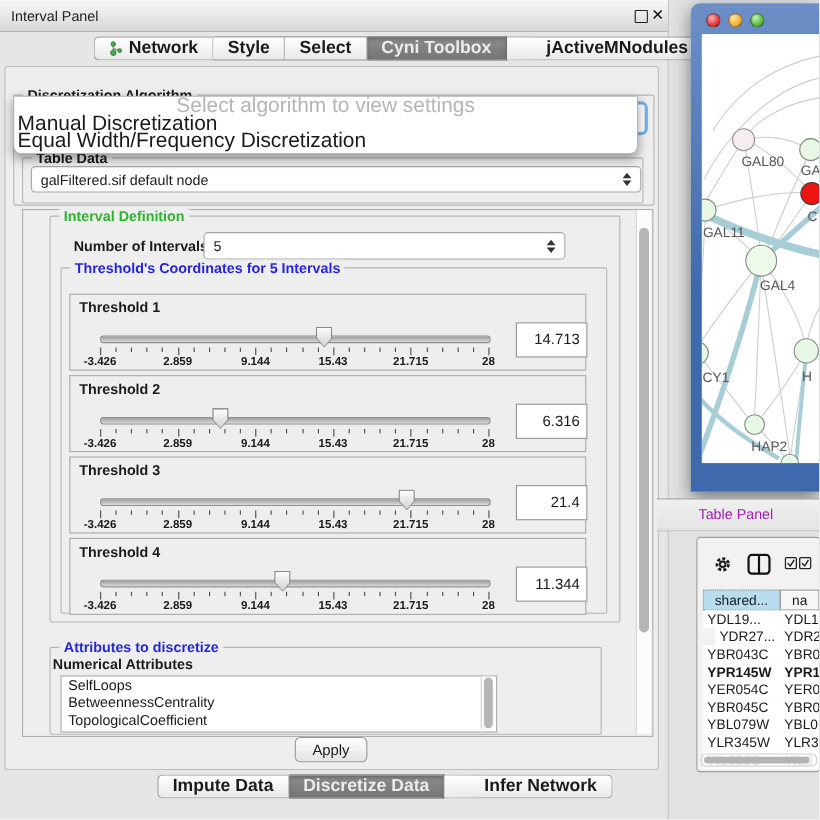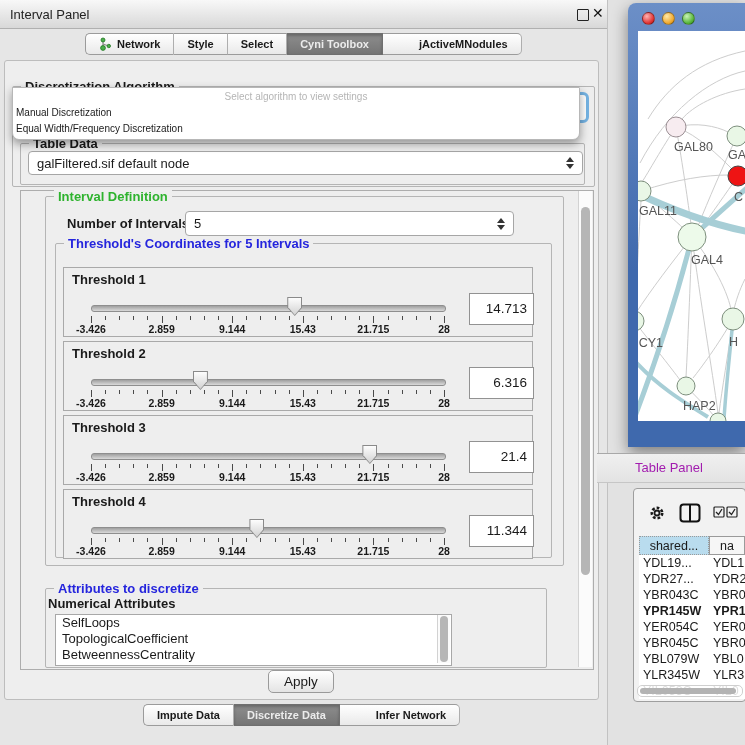--- a/index.html
+++ b/index.html
@@ -10,21 +10,21 @@
   
   #control-panel{left:0;top:0;width:607px;height:745px;background:#e6e6e6;border-right:1px solid #c2c2c2;}
   .cp-titlebar{left:0;top:0;width:607px;height:28px;background:linear-gradient(#f8f8f8,#d8d8d8);
                border-bottom:1px solid #b0b0b0;}
   .cp-title{left:10px;top:7px;font-size:13px;color:#222;}
   .float-icon{left:577px;top:9px;width:10px;height:10px;border:1.5px solid #222;border-radius:1px;}
   .close-icon{left:592px;top:5px;font-size:14px;font-weight:900;color:#111;}
 
   
   .segbar{display:flex;height:22px;}
-  .seg{display:flex;align-items:center;gap:5px;padding:0 13px;font-size:11px;font-weight:600;
+  .seg{display:flex;align-items:center;gap:5px;padding:0 13px;font-size:16px;font-weight:600;
        background:linear-gradient(#ffffff,#e9e9e9);border-top:1px solid #9b9b9b;border-bottom:1px solid #9b9b9b;
        border-right:1px solid #aeaeae;color:#1a1a1a;line-height:22px;white-space:nowrap;}
   .seg:first-child{border-left:1px solid #9b9b9b;border-radius:5px 0 0 5px;}
   .seg:last-child{border-radius:0 5px 5px 0;padding-left:36px;}
   .seg.sel{background:linear-gradient(#8d8d8d,#757575);color:#ececec;border-color:#6f6f6f;
            box-shadow:inset 0 2px 3px rgba(0,0,0,.25);}
 
   #main-panel{left:4px;top:60px;width:593px;height:638px;background:#eeeeee;border:1px solid #bdbdbd;border-radius:3px;}
 
   .group{border:1px solid #b5b5b5;border-radius:2px;}
@@ -36,21 +36,21 @@
          padding-left:8px;display:flex;align-items:center;position:absolute;}
   .spinner{position:absolute;right:8px;top:50%;transform:translateY(-50%);display:flex;flex-direction:column;gap:2px;}
   .spin-up{width:0;height:0;border-left:4px solid transparent;border-right:4px solid transparent;border-bottom:5px solid #333;}
   .spin-dn{width:0;height:0;border-left:4px solid transparent;border-right:4px solid transparent;border-top:5px solid #333;}
 
   
   #combo-alg{left:20px;top:92px;width:563px;height:25px;border:3px solid #74b2e2;border-radius:6px;background:#fff;}
 
   
   #algo-popup{left:12px;top:87px;width:566px;height:51px;background:#ffffff;border:1px solid #b7b7b7;
-              border-radius:1px 1px 7px 7px;box-shadow:0 4px 10px rgba(0,0,0,.38);z-index:30;font-size:10px;}
+              border-radius:1px 1px 7px 7px;box-shadow:0 4px 10px rgba(0,0,0,.38);z-index:30;font-size:19px;}
   #algo-popup .prompt{height:17px;line-height:17px;text-align:center;color:#b5b5b5;}
   #algo-popup .opt{height:16px;line-height:16px;padding-left:3px;}
   #algo-popup .opt.b{font-weight:400;}
 
   
   #scrollpane{left:20px;top:190px;width:572px;height:478px;border:1px solid #adadad;background:#eeeeee;}
   .vtrack{background:#fbfbfb;border-left:1px solid #d2d2d2;}
   .thumb{background:#b6b6b6;border-radius:5px;}
 
   
@@ -342,22 +342,22 @@
           <div class="tp-value">11.344</div>
         </div>
       </div>
 
     <div class="abs group" style="left:45px;top:588px;width:500px;height:78px;">
       <span class="group-label lbl-blue">Attributes to discretize</span>
     </div>
     <div class="abs bold" style="left:48px;top:596px;font-size:13px;">Numerical Attributes</div>
     <div class="abs" id="attr-list">
         <div class="attr-item">SelfLoops</div>
+        <div class="attr-item">BetweennessCentrality</div>
         <div class="attr-item">TopologicalCoefficient</div>
-        <div class="attr-item">BetweennessCentrality</div>
       </div>
     <div class="abs vtrack" style="left:437px;top:615px;width:12px;height:48px;">
       <div class="thumb" style="position:absolute;left:2px;top:1px;width:8px;height:46px;"></div>
     </div>
 
     <div class="abs button" style="left:268px;top:670px;">Apply</div>
 
     <div class="abs segbar" id="bottom-tabs" style="left:143px;top:704px;">
         <div class="seg">
           <span>Impute Data</span>
@@ -455,21 +455,21 @@
     </svg>
 
     <div id="tp-table">
         <div class="tp-colhead" style="left: 5px; top: 47px; width: 70px; background: rgb(185, 220, 238); border-style: dotted;">shared...</div>
         <div class="tp-colhead" style="left: 75px; top: 47px; width: 36px; background: rgb(246, 246, 246);">na</div>
         <div class="tp-row" style="top: 66px;">
           <div class="tp-cell" style="left: 0px; width: 70px;">YDL19...</div>
           <div class="tp-cell" style="left: 70px; width: 36px;">YDL1</div>
         </div>
         <div class="tp-row" style="top: 82px;">
-          <div class="tp-cell" style="left: 0px; width: 70px;">YDR27...</div>
+          <div class="tp-cell" style="left: 11px; width: 70px;">YDR27...</div>
           <div class="tp-cell" style="left: 70px; width: 36px;">YDR2</div>
         </div>
         <div class="tp-row" style="top: 98px;">
           <div class="tp-cell" style="left: 0px; width: 70px;">YBR043C</div>
           <div class="tp-cell" style="left: 70px; width: 36px;">YBR0</div>
         </div>
         <div class="tp-row" style="top: 114px; font-weight: bold;">
           <div class="tp-cell" style="left: 0px; width: 70px;">YPR145W</div>
           <div class="tp-cell" style="left: 70px; width: 36px;">YPR1</div>
         </div>

